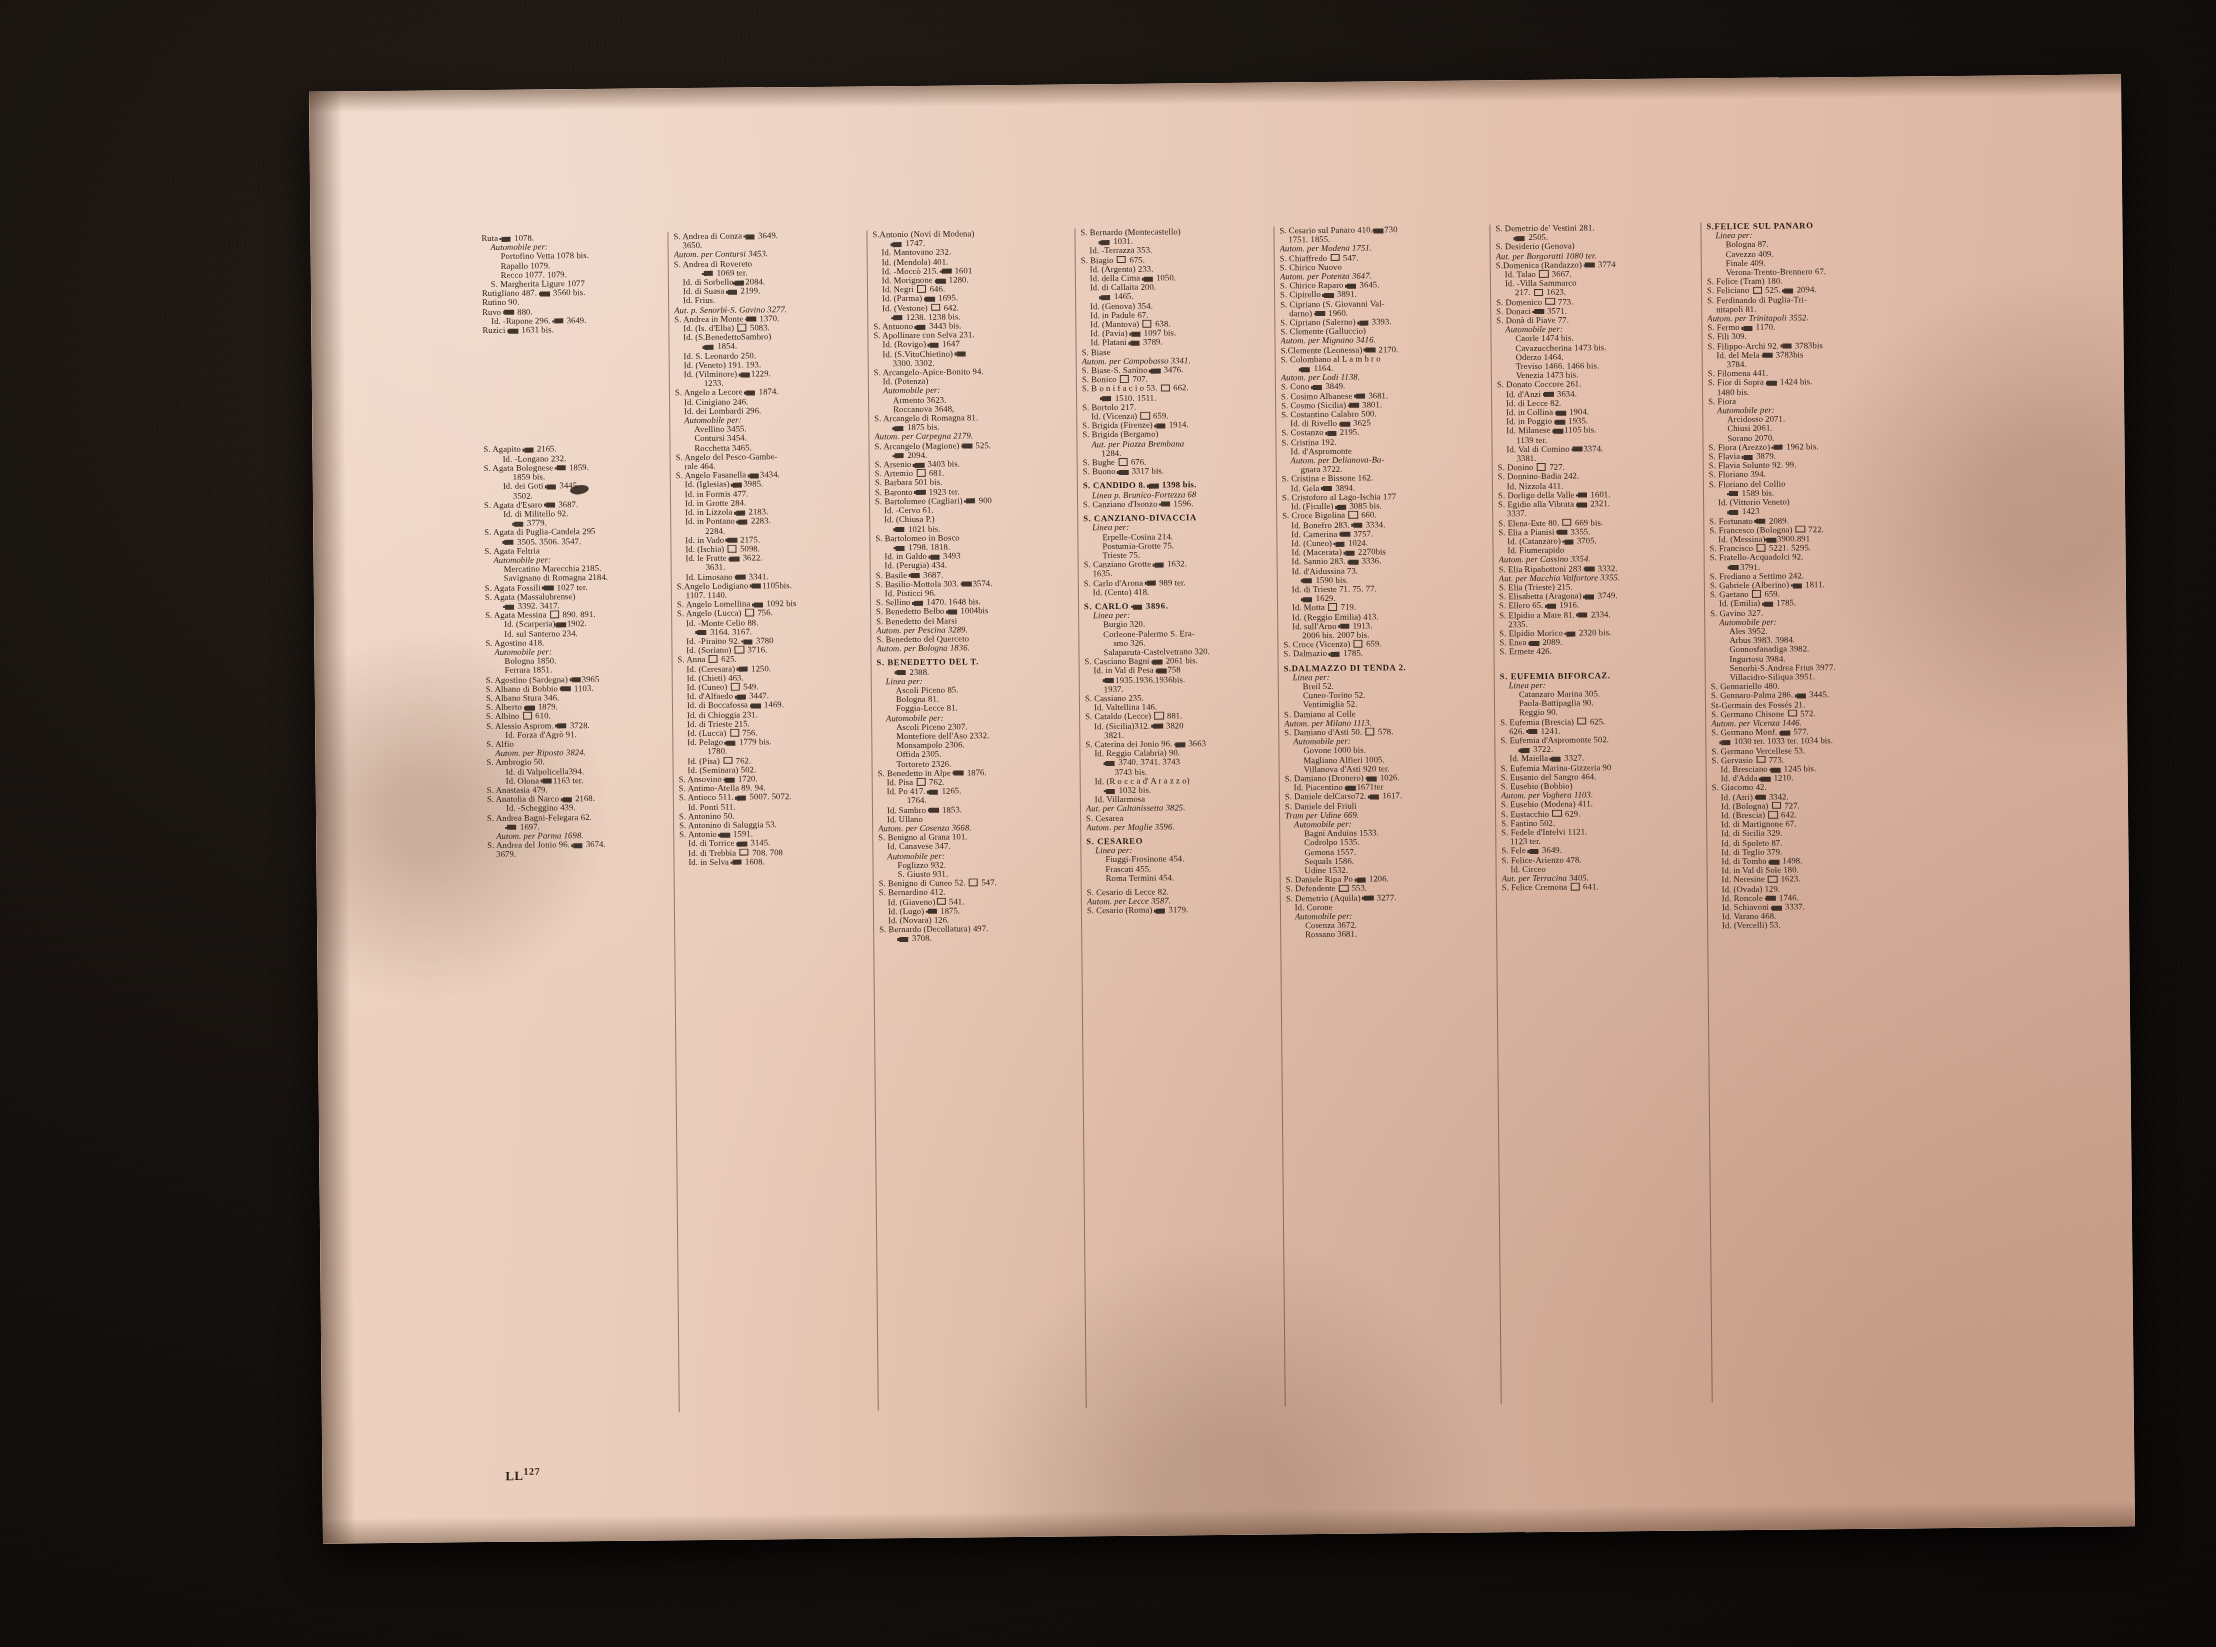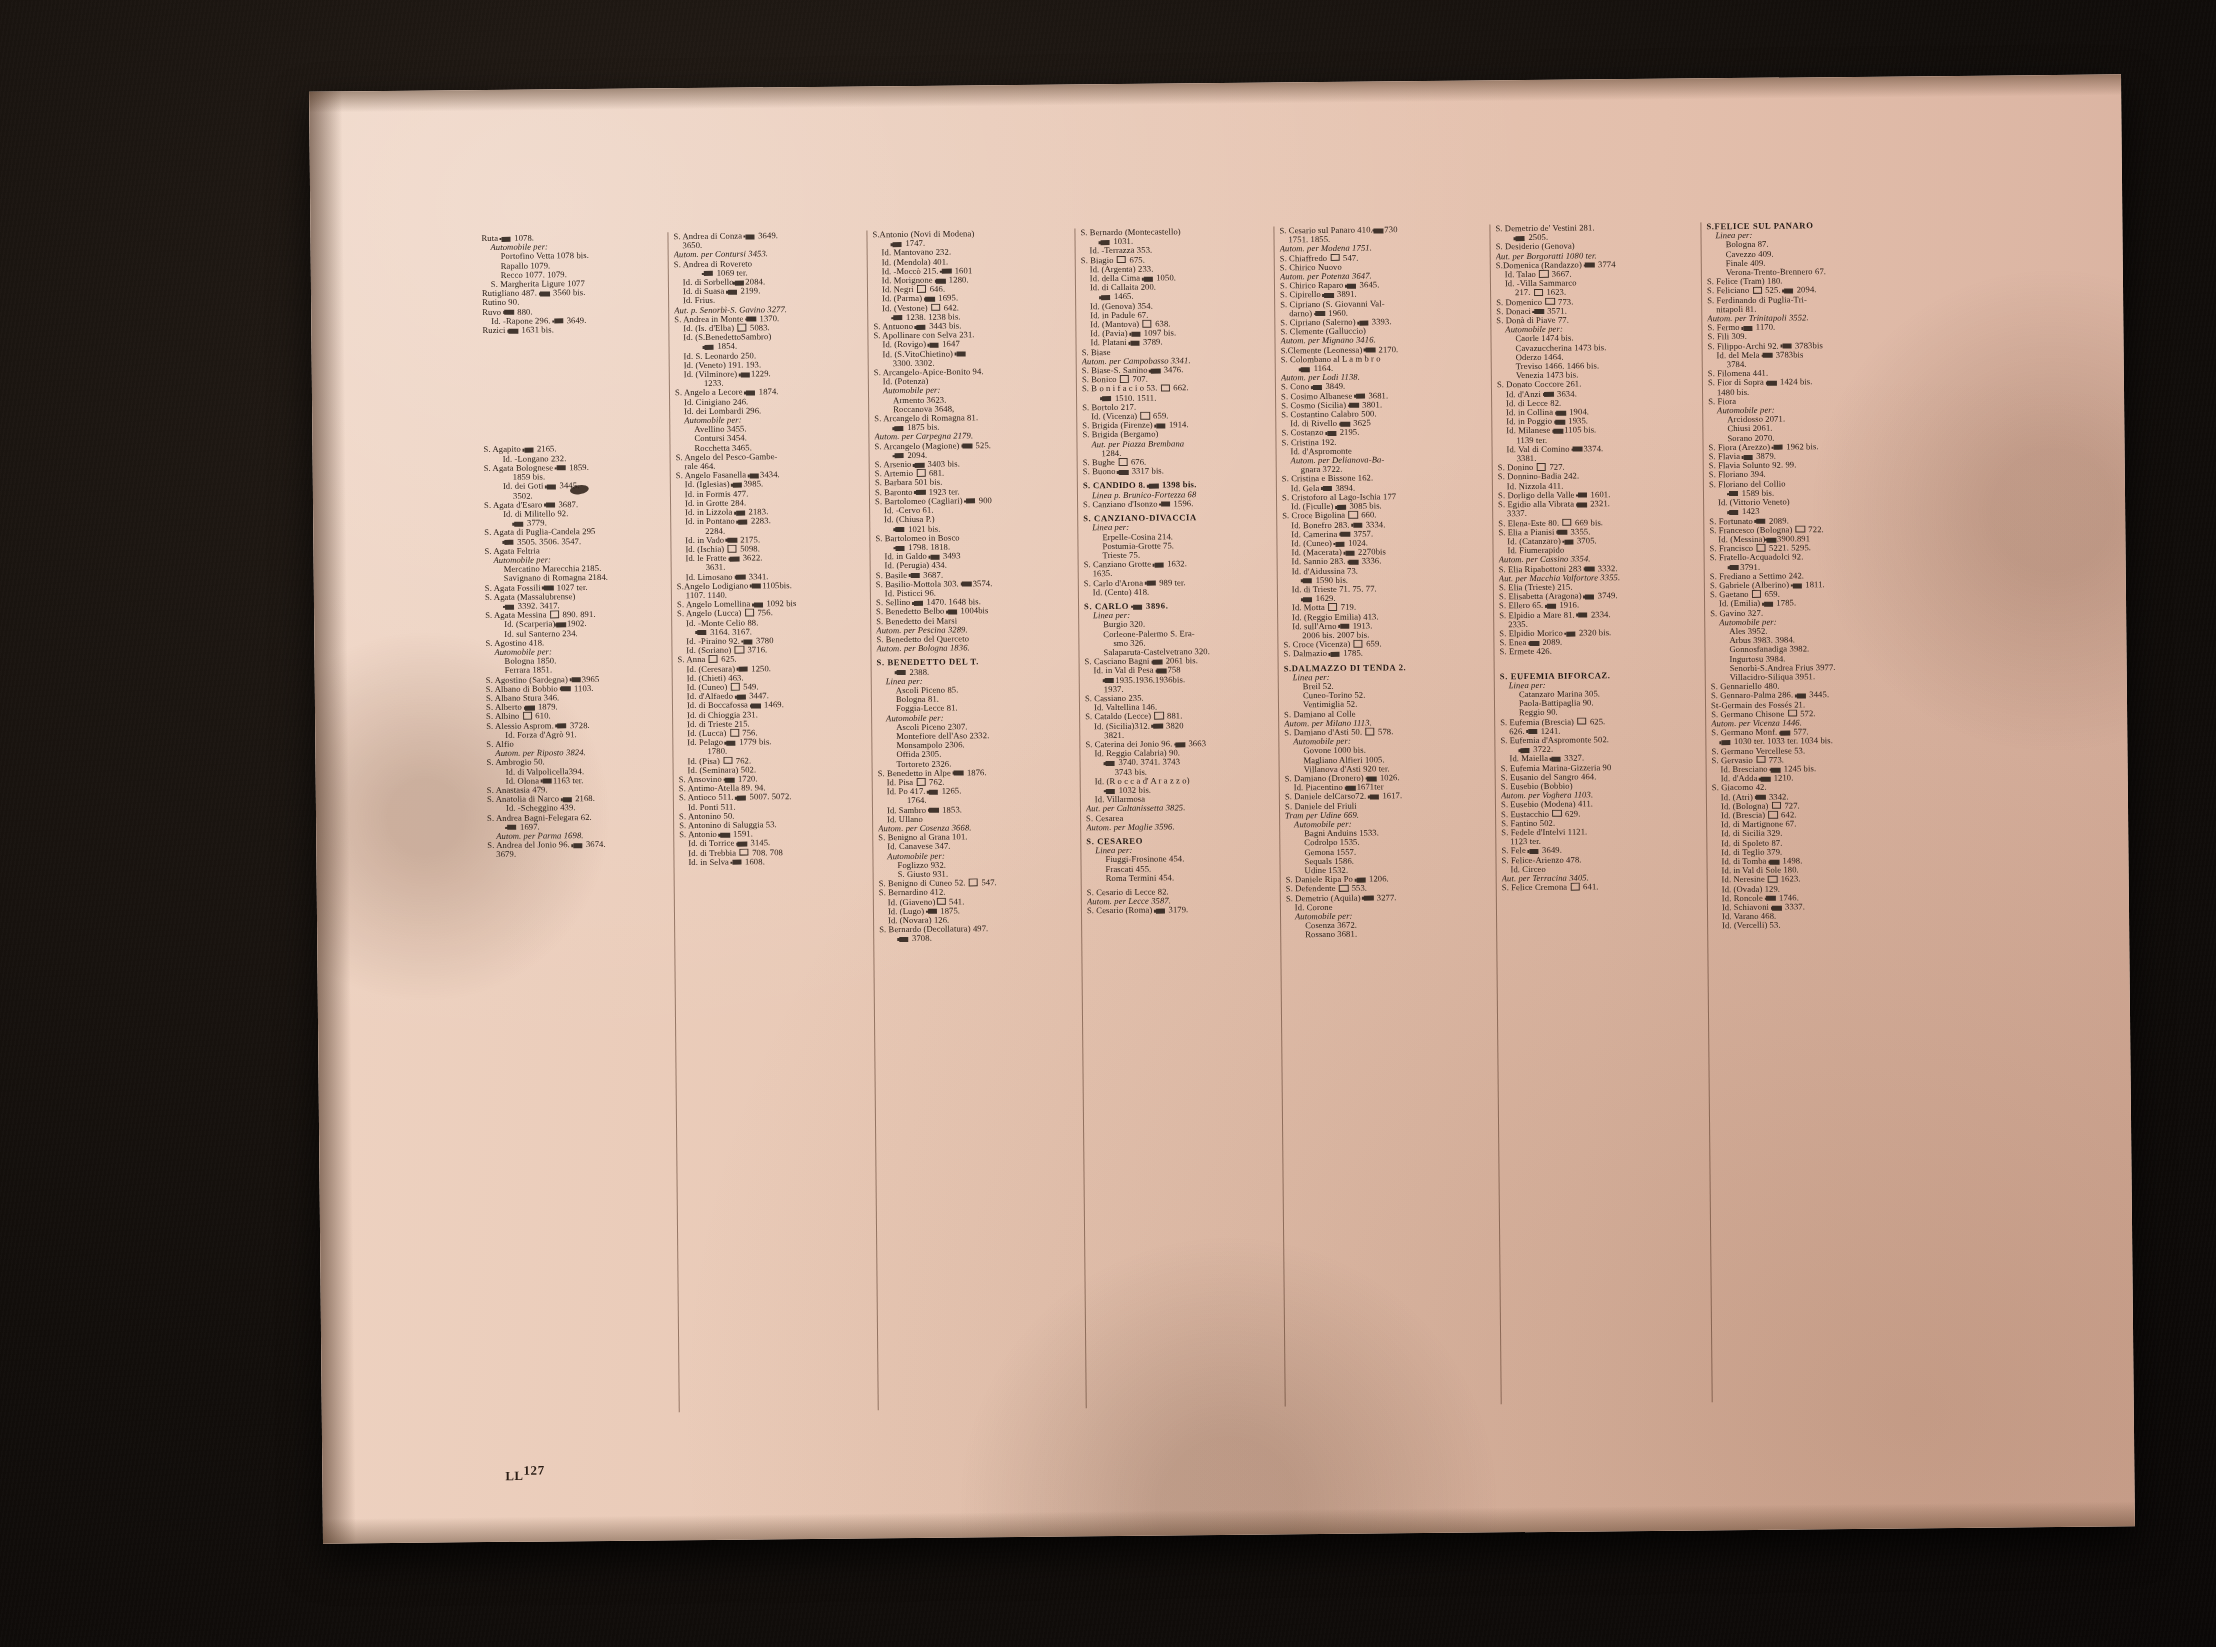--- a/index.html
+++ b/index.html
@@ -120,21 +120,21 @@
     width:19px;height:9.4px;border-radius:50%;
     background:#2a1d15;opacity:.85;
     transform:rotate(-8deg);
   }
   
   #folio{
     position:absolute;left:183px;bottom:58px;
     font-size:12.7px;font-weight:bold;color:#2a1d15;
     letter-spacing:0.6px;
   }
-  #folio small{font-size:13px;vertical-align:super;}
+  #folio small{font-size:10px;vertical-align:super;}
 </style>
 </head>
 <body>
 
 <div id="page">
   <div id="backdrop"></div>
 
   <div id="sheet">
     <div class="paper-tex"></div>
     <div class="stains"></div>

